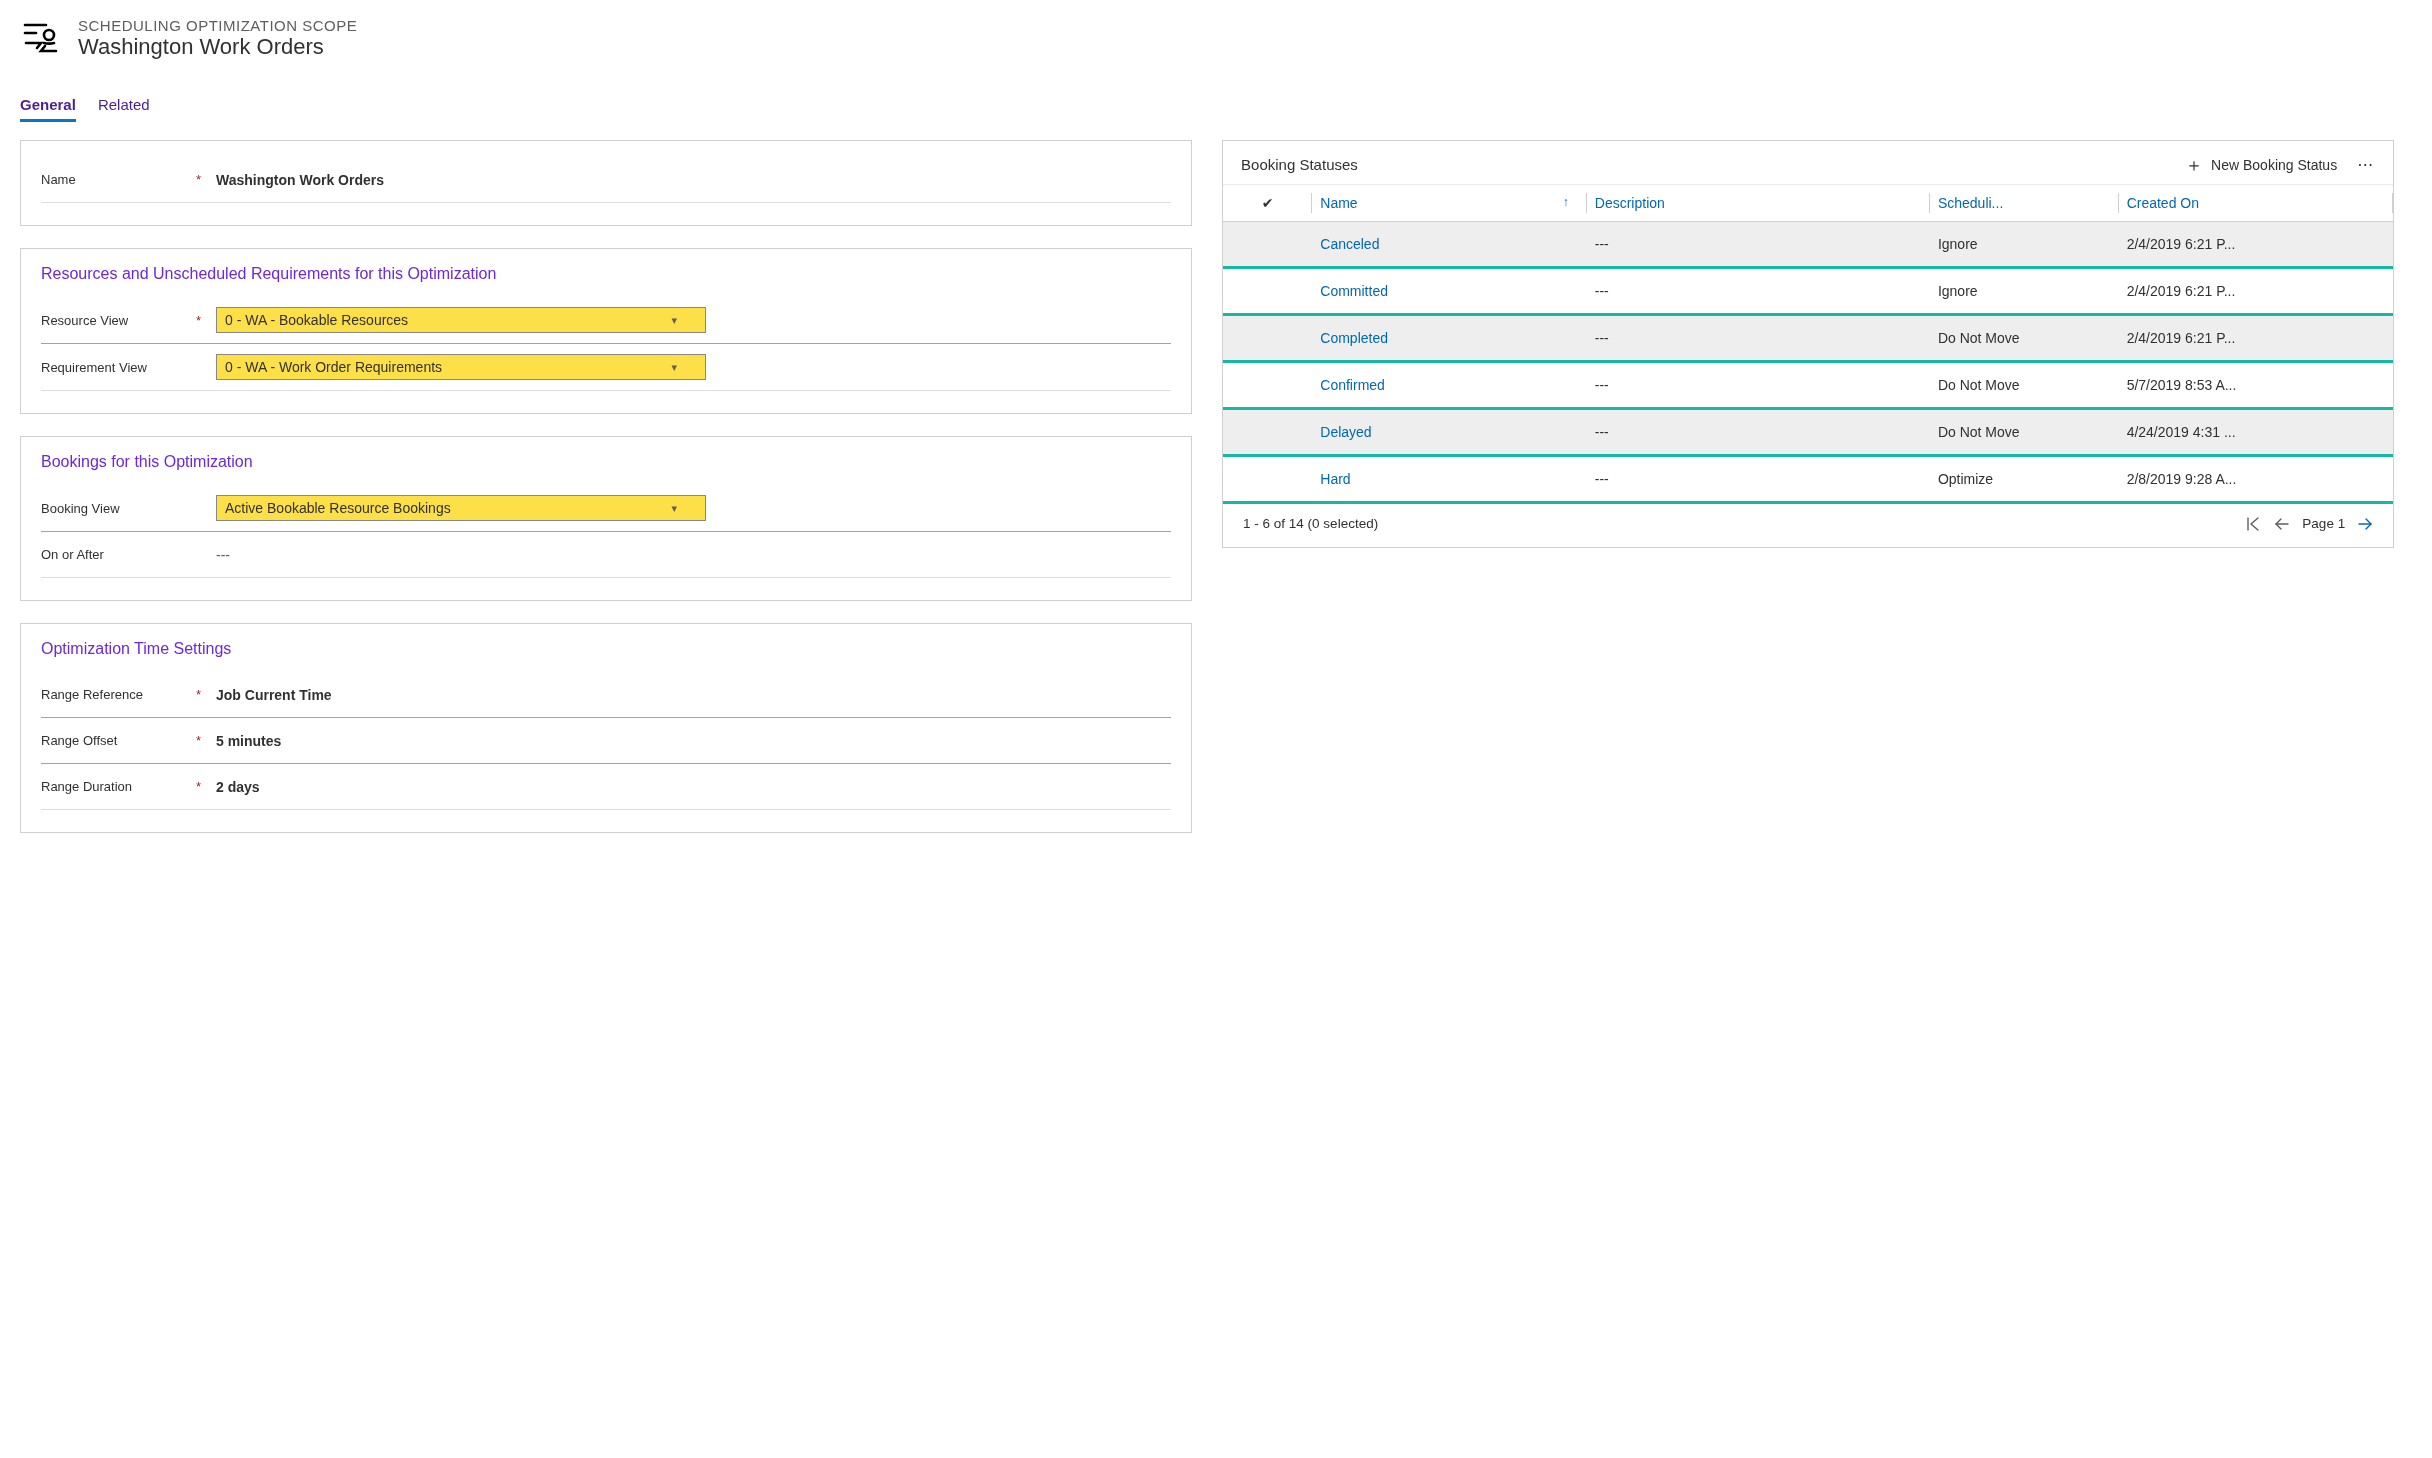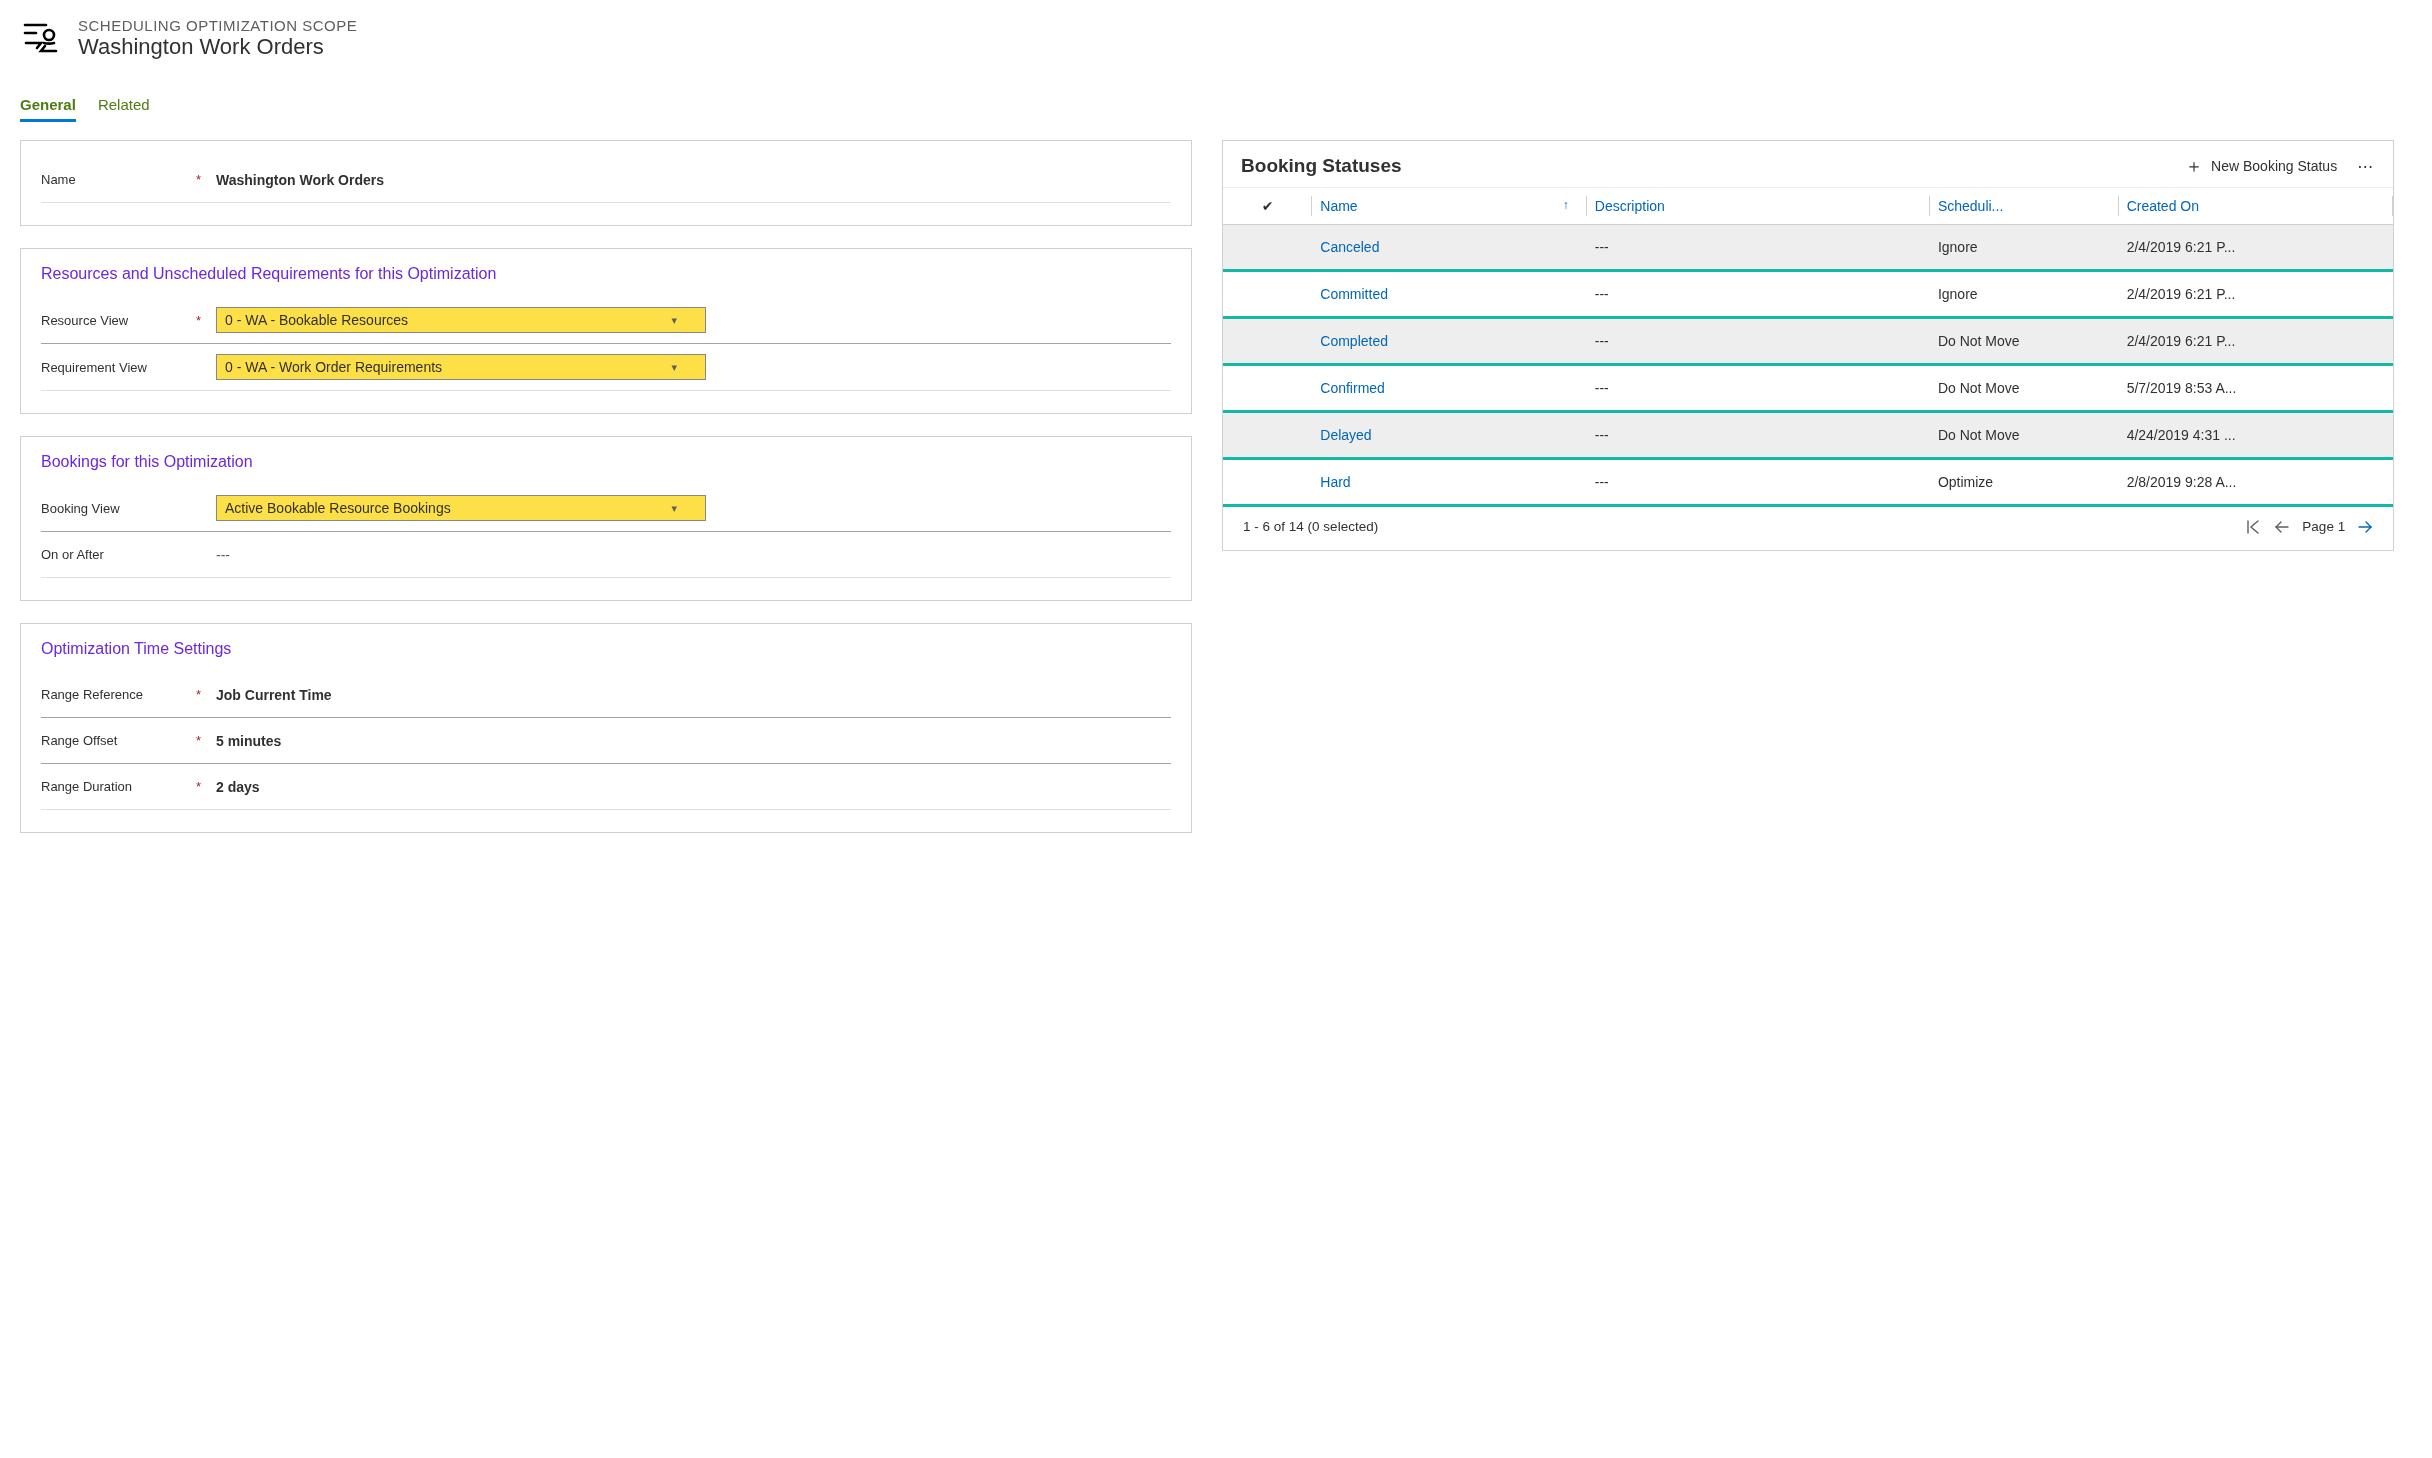--- a/index.html
+++ b/index.html
@@ -37,21 +37,21 @@
   .tabs {
     display: flex;
     gap: 22px;
     border-bottom: 0;
     margin-top: 18px;
     margin-bottom: 18px;
   }
   .tabs .tab {
     font-size: 15px;
     padding: 6px 0;
-    color: #4d7c0f;
+    color: #4c1d95;
     cursor: pointer;
     border-bottom: 3px solid transparent;
   }
   .tabs .tab.active {
     font-weight: 600;
     border-bottom-color: #0078d4;
   }
 
   
   .columns {
@@ -121,21 +121,21 @@
   .subgrid {
     border: 1px solid #d2d0ce;
     padding: 0;
   }
   .subgrid-header {
     display: flex;
     align-items: center;
     justify-content: space-between;
     padding: 14px 18px 10px 18px;
   }
-  .subgrid-title { font-size: 19px; font-weight: 700; }
+  .subgrid-title { font-size: 15px; font-weight: 400; }
   .subgrid-actions {
     display: flex;
     align-items: center;
     gap: 20px;
     color: #323130;
     font-size: 14px;
   }
   .subgrid-actions .new-btn {
     display: flex; align-items: center; gap: 8px;
     cursor: pointer;

